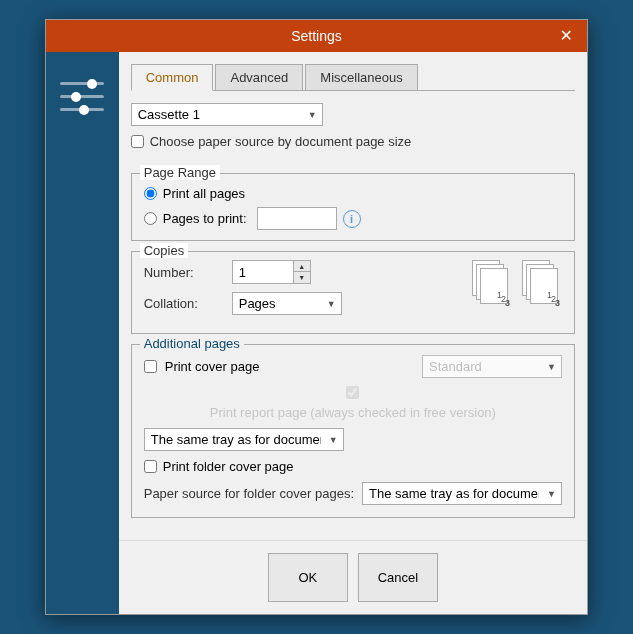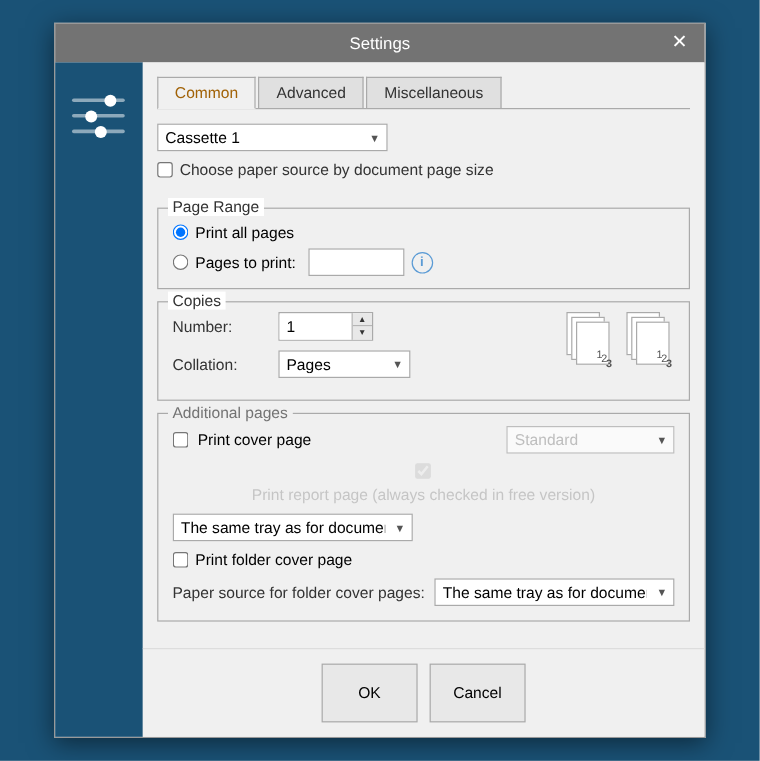--- a/index.html
+++ b/index.html
@@ -16,21 +16,21 @@
     }
     .dialog {
       width: 543px;
       background: #f0f0f0;
       border: 1px solid #999;
       box-shadow: 0 4px 20px rgba(0,0,0,0.5);
       display: flex;
       flex-direction: column;
     }
     .title-bar {
-      background: #737373;
+      background: #c2410c;
       color: white;
       padding: 8px 12px;
       display: flex;
       align-items: center;
       justify-content: space-between;
       font-size: 14px;
     }
     .close-btn {
       color: white;
       background: none;
@@ -235,21 +235,21 @@
       margin-bottom: 10px;
       position: relative;
     }
     .additional-label {
       position: absolute;
       top: -9px;
       left: 8px;
       background: #f0f0f0;
       padding: 0 4px;
       font-size: 13px;
-      color: #737373;
+      color: #0c4a6e;
     }
     .cover-row {
       display: flex;
       align-items: center;
       gap: 8px;
       margin-bottom: 8px;
     }
     .disabled-text {
       color: #aaa;
     }

